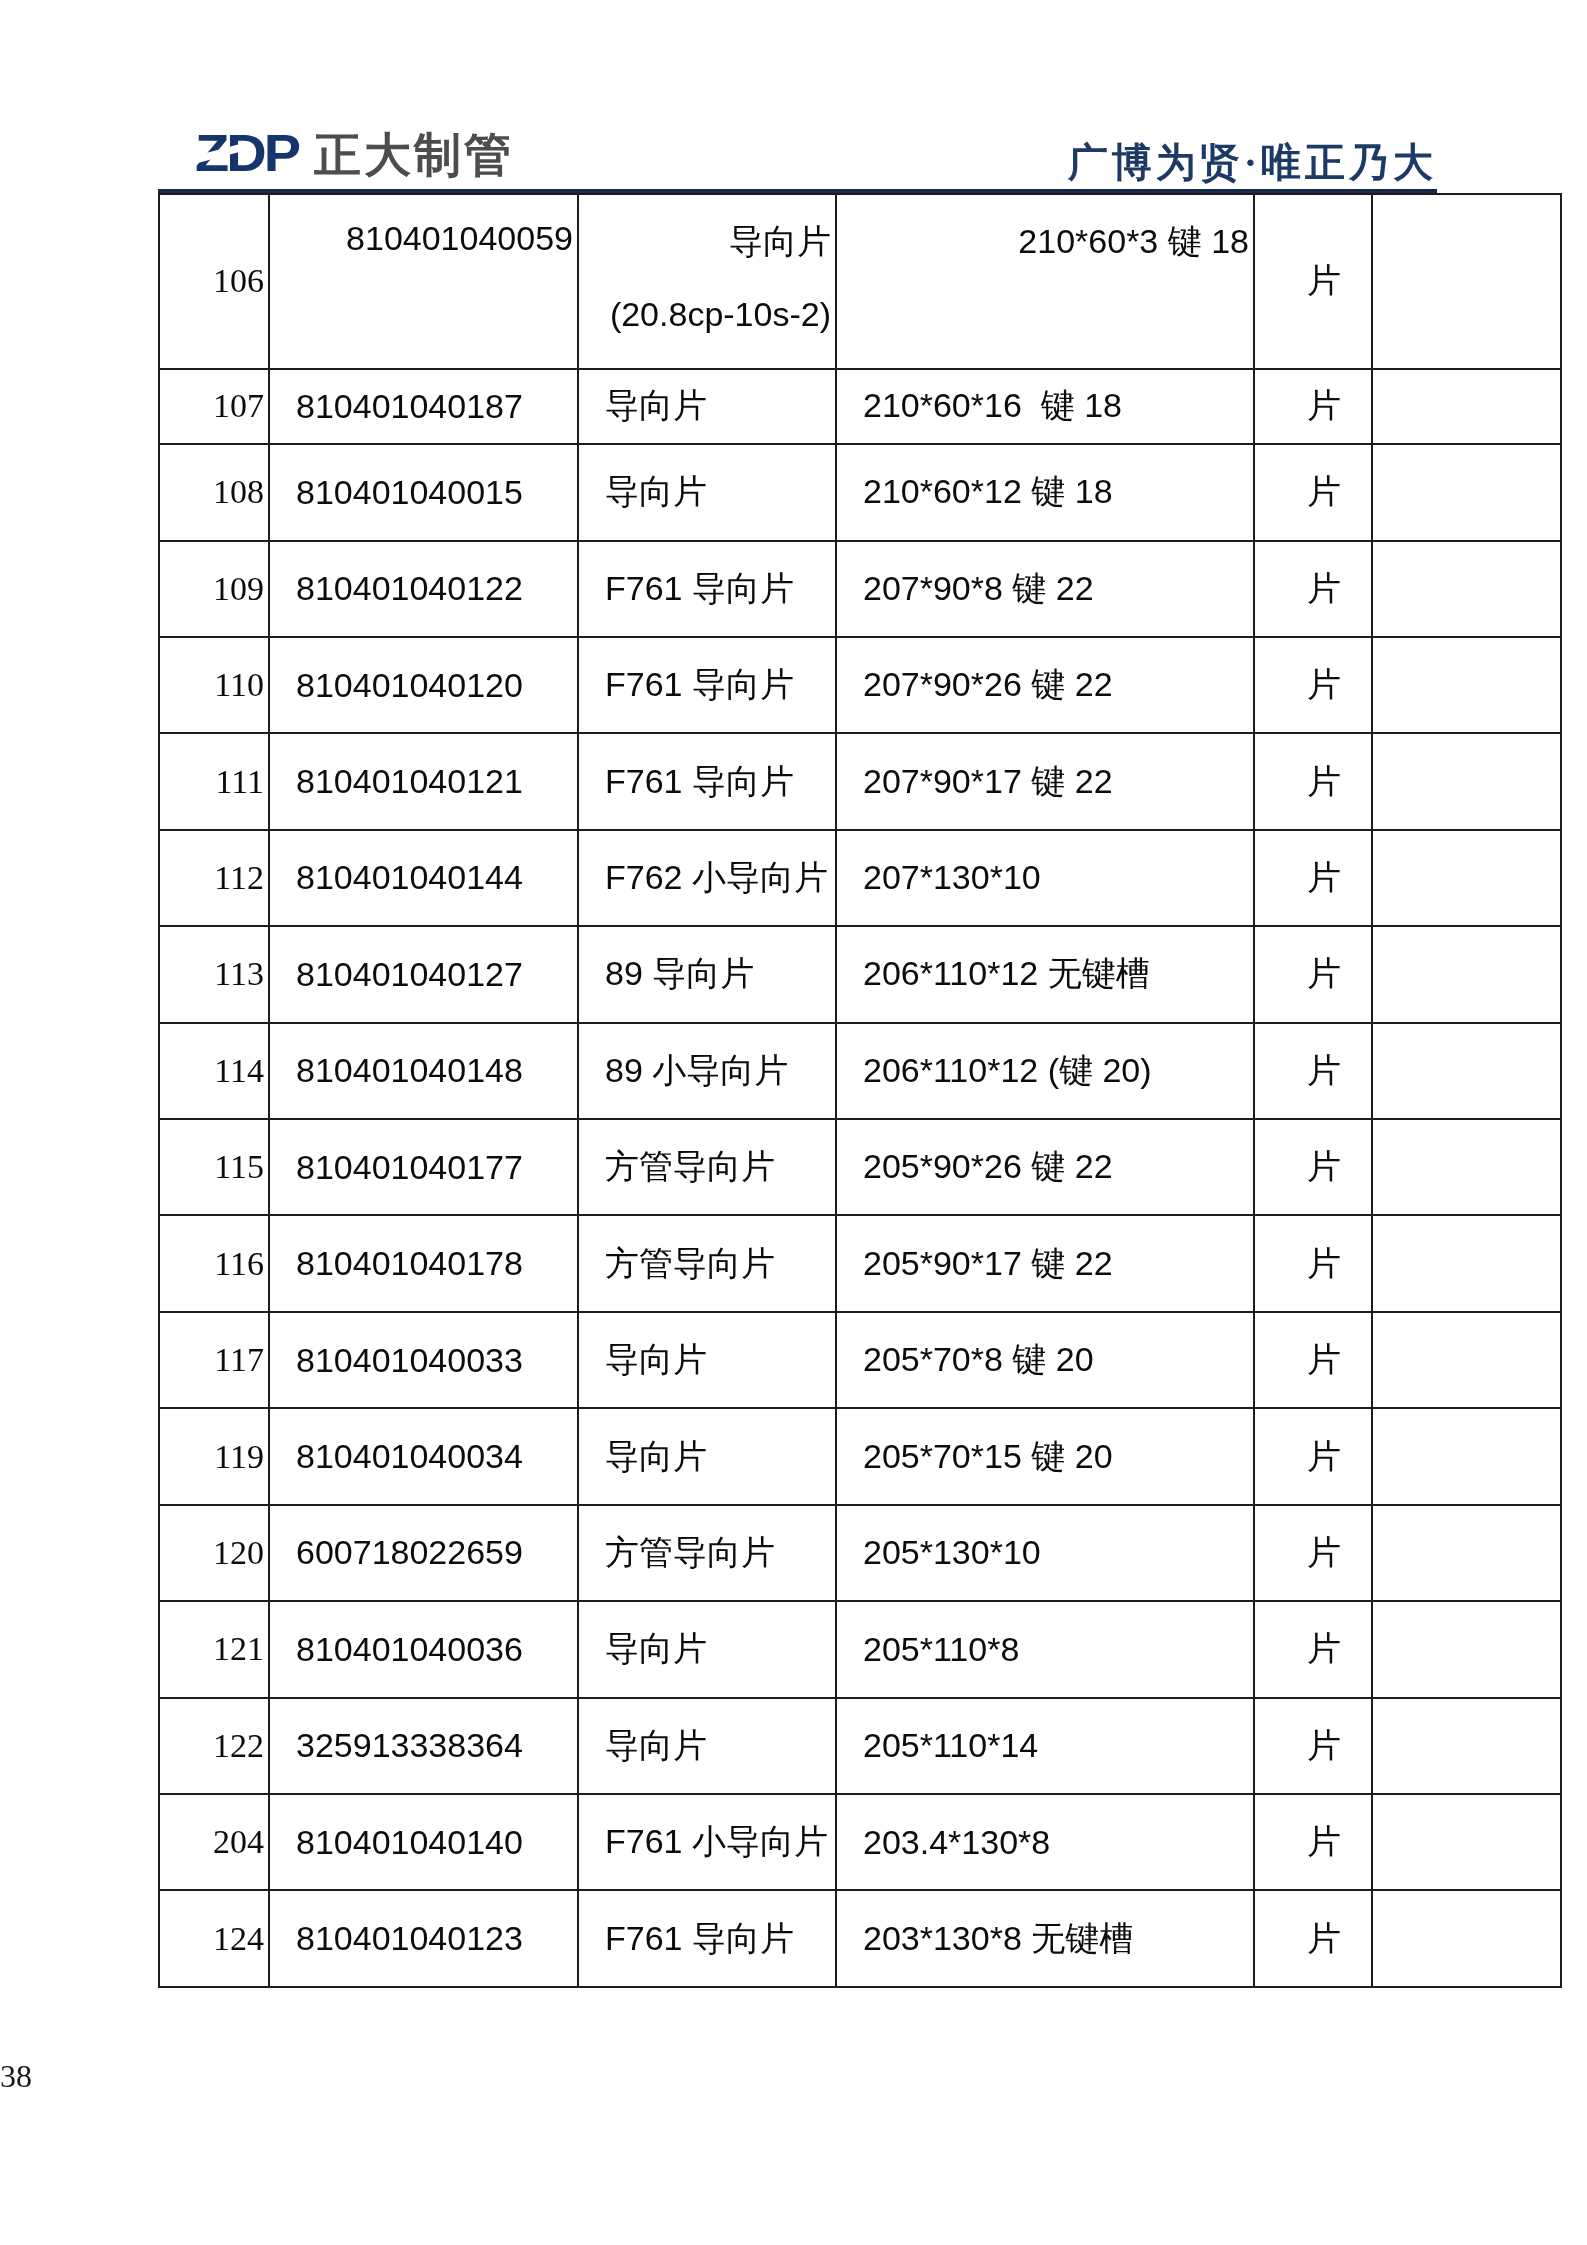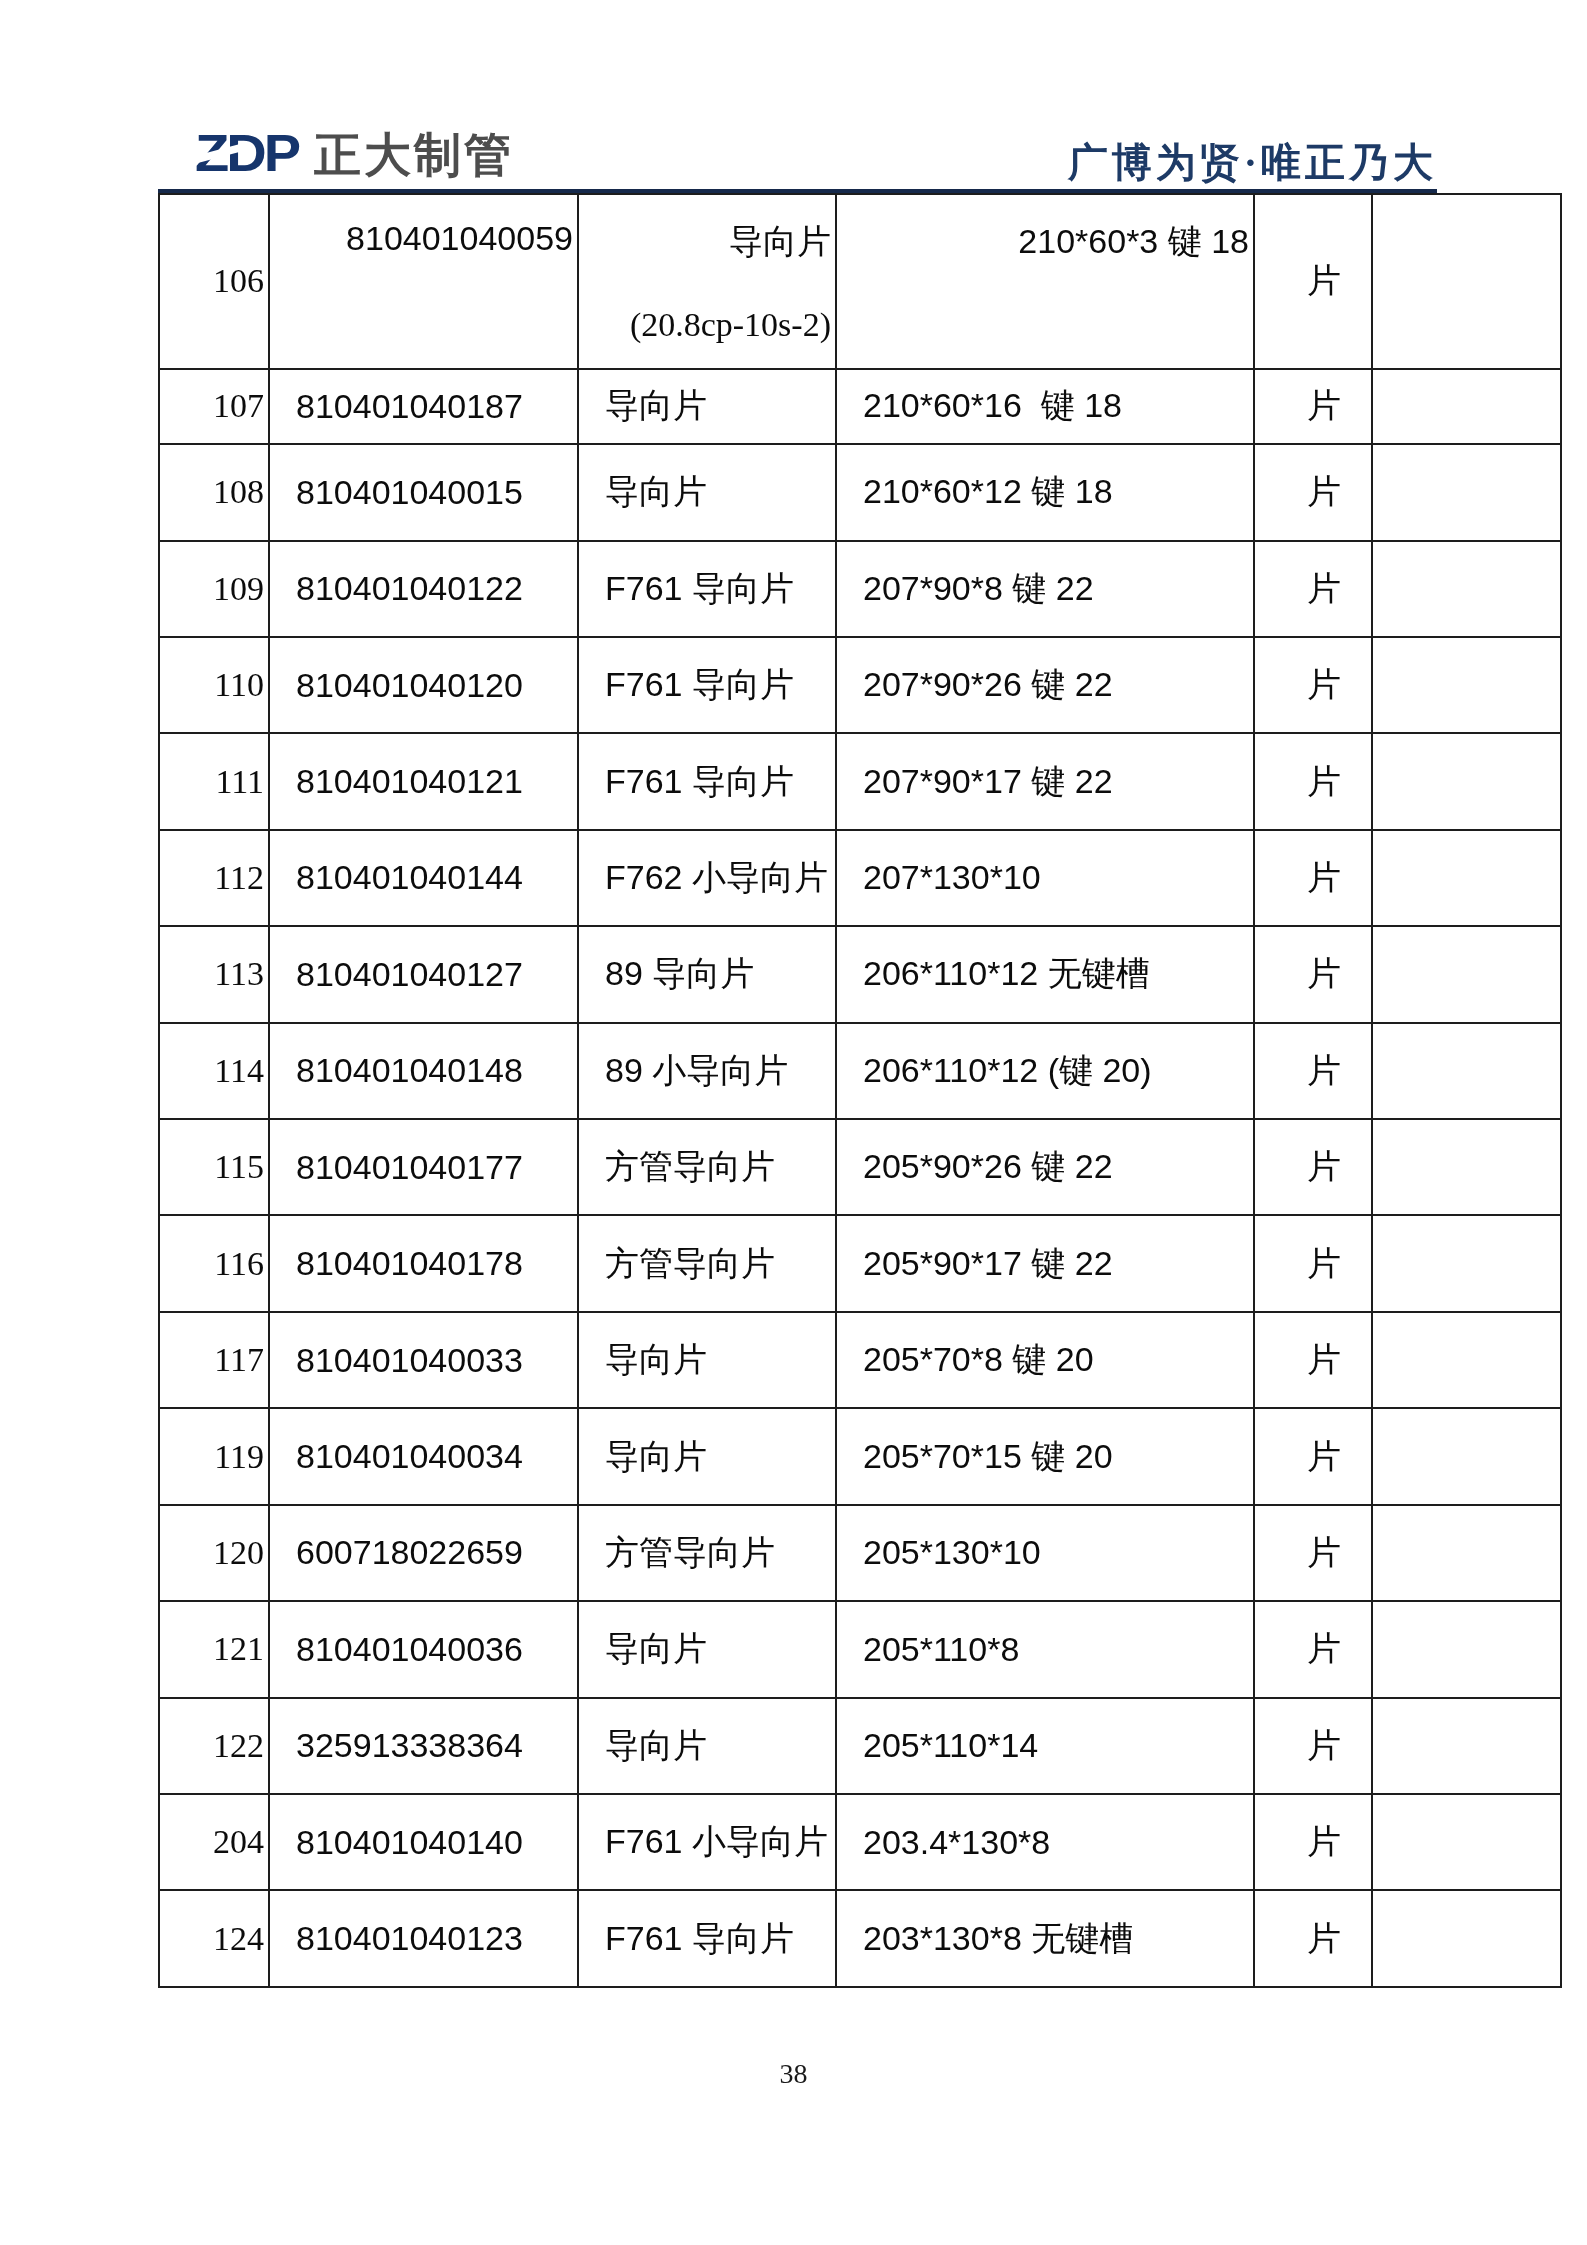--- a/index.html
+++ b/index.html
@@ -82,29 +82,28 @@
     margin-left:12px;
   }
   td.name { padding-left:22px; }
   td.spec { white-space:pre; }
   td.unit { text-align:center; padding:0; }
   td.blank { padding:0; }
 
   tr.tall td.code, tr.tall td.name, tr.tall td.spec {
     vertical-align:top; padding-top:24px;text-align:right;
   }
-  .name-line2 { margin-top:41px;font-family:Liberation Serif, serif; }
+  .name-line2 { margin-top:30px; }
 
   
   .page-number {
     position:absolute; left:0; top:2058px;
     width:100%;
-    text-align:center;
     font-family:"Liberation Serif", serif;
-    font-size:28px; color:#1a1a1a;
+    font-size:32px; color:#1a1a1a;
   }
 </style>
 </head>
 <body>
 
 <div class="page">
 
   <div class="logo">
     <span class="zdp">
       <span>ZDP</span>

